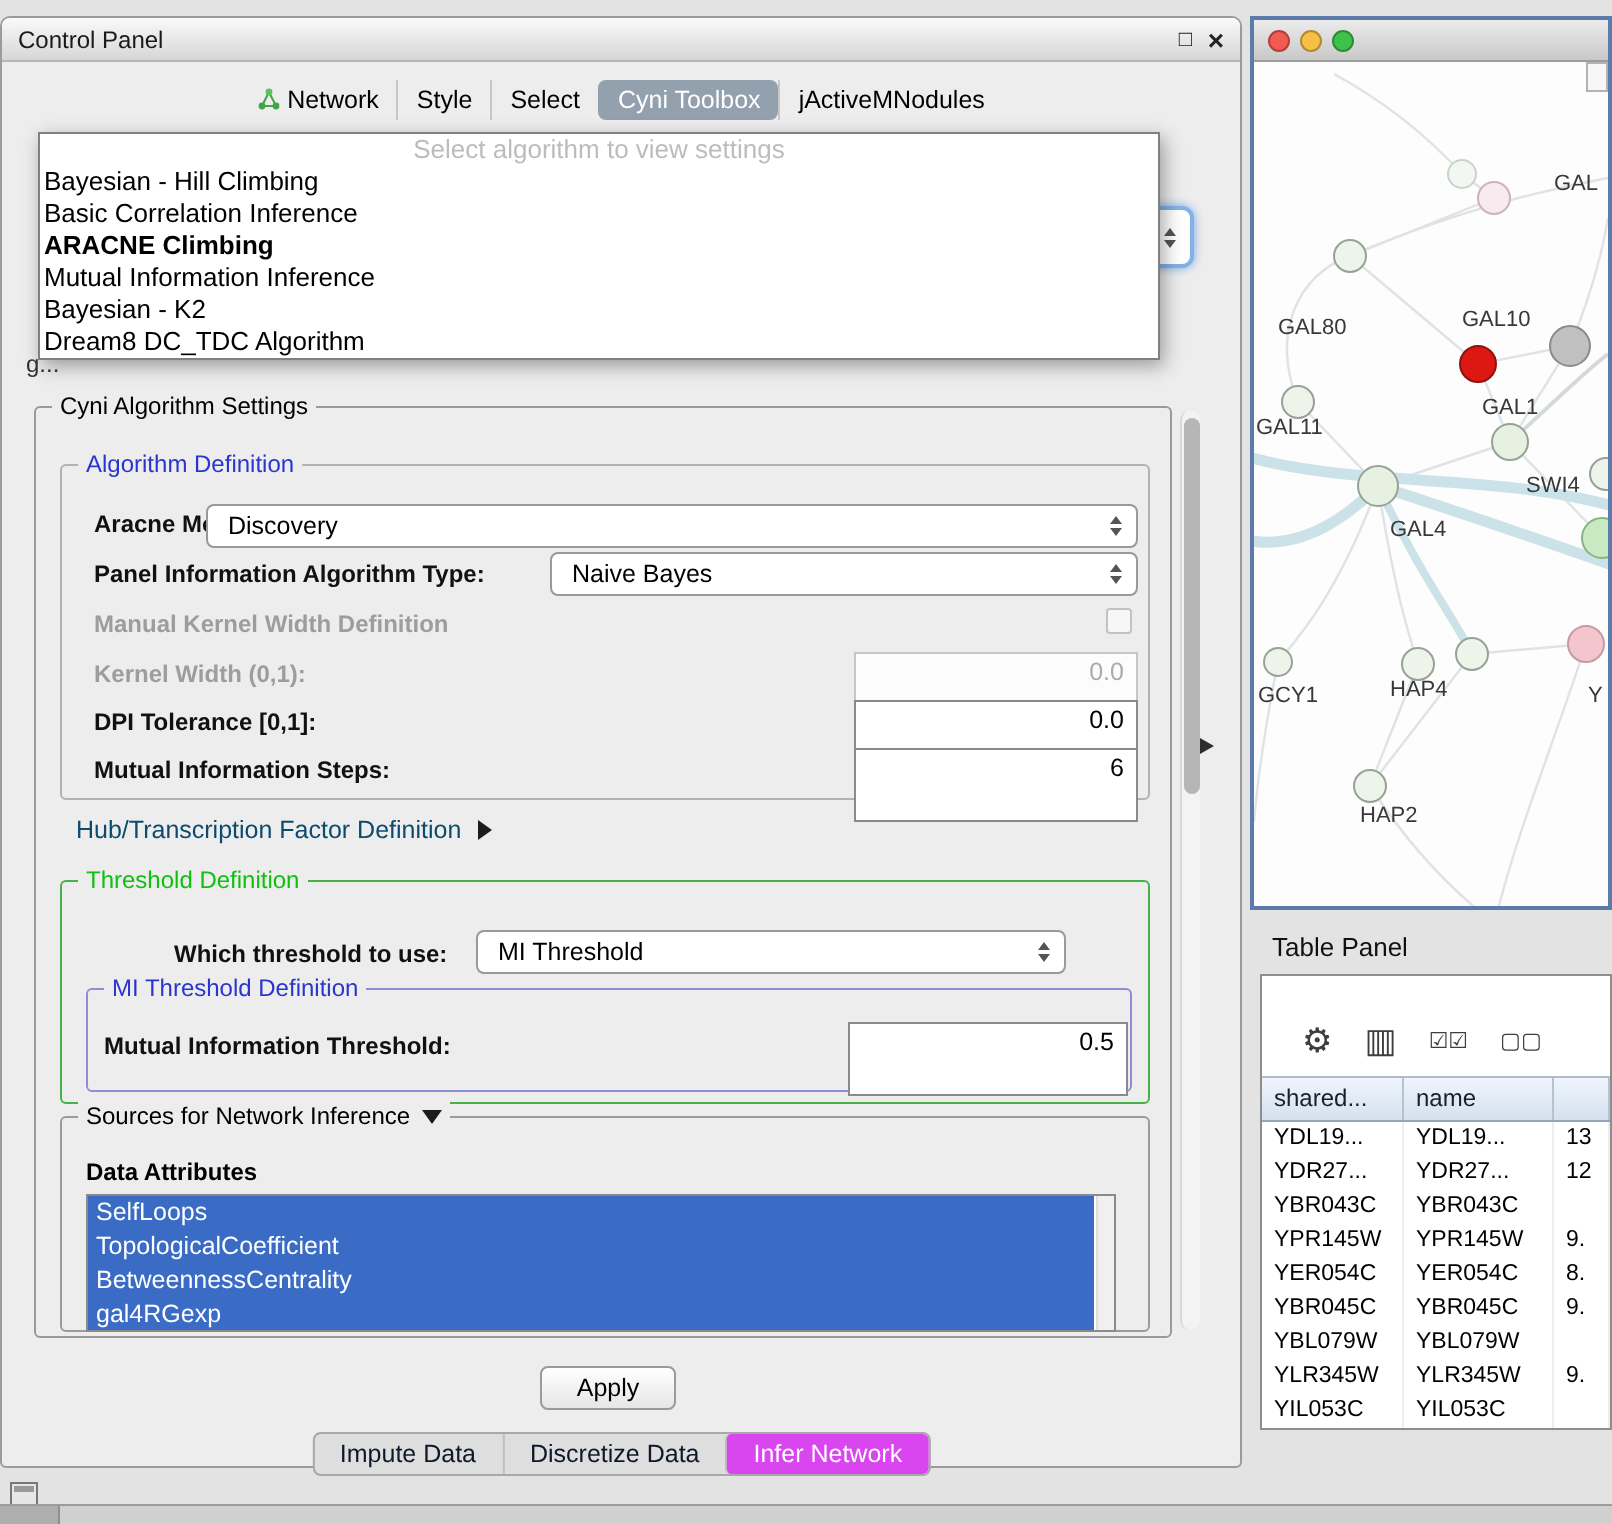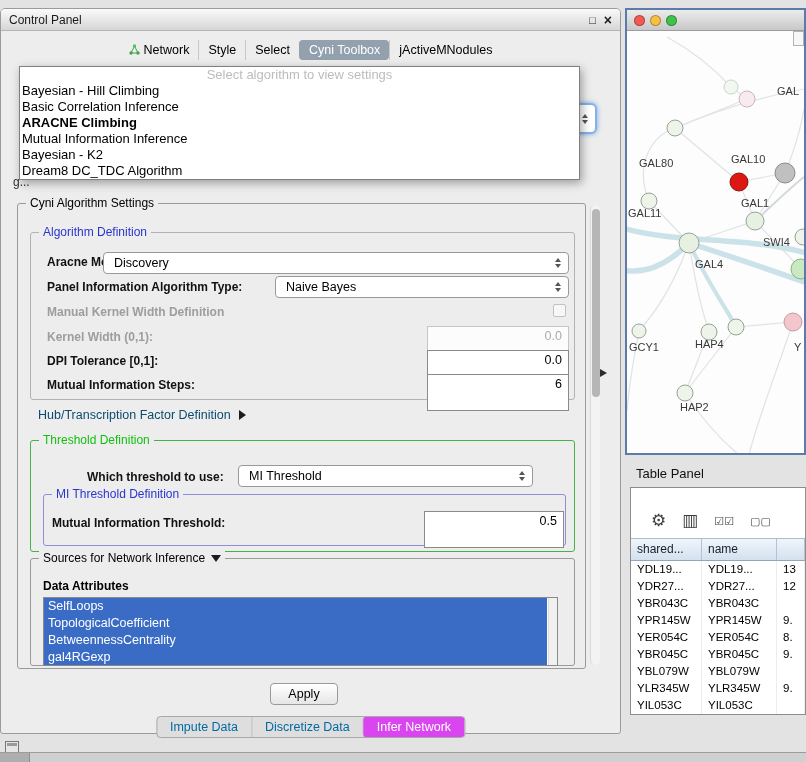--- a/index.html
+++ b/index.html
@@ -60,21 +60,21 @@
   .attr-item{height:17px;line-height:17px;font-size:12.5px;padding-left:4px;margin-right:10px;color:#000;white-space:nowrap;}
   .attr-item.selected{background:#3a6cc6;color:#fff;}
   .list-track{position:absolute;right:0;top:0;bottom:0;width:9px;background:#f0f0f0;border-left:1px solid #ddd;}
 
   .main-scrollbar{position:absolute;left:589px;top:196px;width:10px;height:460px;background:#f3f3f3;border-left:1px solid #d8d8d8;border-radius:5px;}
   .main-thumb{position:absolute;left:1px;top:4px;width:8px;height:188px;background:#b6b6b6;border-radius:4px;}
 
   .apply-btn{position:absolute;left:269px;top:674px;width:68px;height:22px;background:linear-gradient(#ffffff,#e6e6e6);border:1px solid #9a9a9a;border-radius:4px;font-size:12.5px;font-family:inherit;color:#000;}
 
   .bot-tabbar{position:absolute;left:50%;top:707px;transform:translateX(-50%);display:flex;height:22px;border:1px solid #a8a8a8;border-radius:4px;background:#dedede;overflow:hidden;}
-  .bot-tab{line-height:20px;padding:0 13px;font-size:12.5px;color:#0369a1;border-left:1px solid #bfbfbf;white-space:nowrap;}
+  .bot-tab{line-height:20px;padding:0 13px;font-size:12.5px;color:#0f172a;border-left:1px solid #bfbfbf;white-space:nowrap;}
   .bot-tab:first-child{border-left:none;}
   .bot-tab.selected{background:#d946ef;color:#fff;border-radius:3px;}
 
   .split-arrow{position:absolute;left:600px;top:369px;width:0;height:0;border-top:4.5px solid transparent;border-bottom:4.5px solid transparent;border-left:7px solid #2d2d2d;}
 
   
   .net-window{position:absolute;left:625px;top:8px;width:181px;height:447px;border:2px solid #5c7bab;background:#f9a8d4;}
   .net-titlebar{position:absolute;left:0;top:0;right:0;height:21px;background:linear-gradient(#ececec,#c8c8c8);border-bottom:1px solid #9d9d9d;display:flex;align-items:center;padding-left:7px;}
   .lights{display:flex;gap:5px;}
   .light{width:11px;height:11px;border-radius:50%;border:1px solid rgba(0,0,0,.28);}

